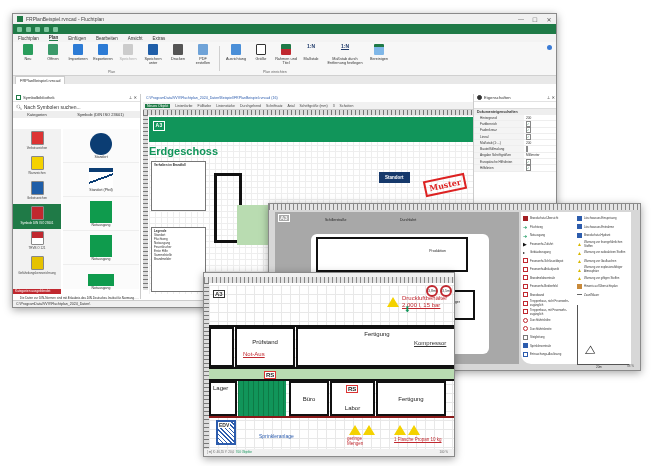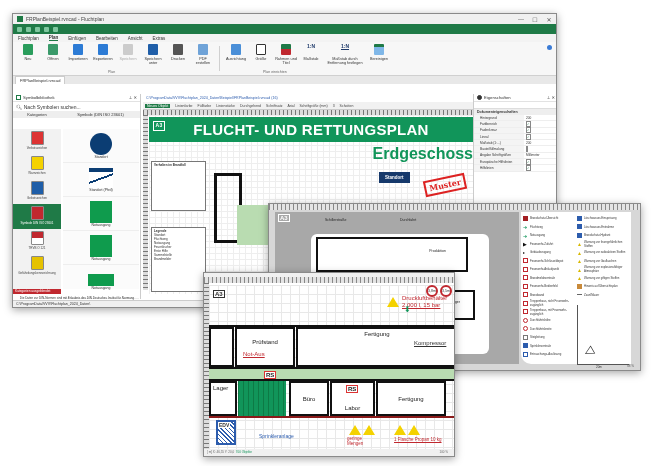--- a/index.html
+++ b/index.html
@@ -44,21 +44,21 @@
   
   .editor { position: absolute; left: 130px; top: 80px; width: 330px; height: 200px; background: #fff; }
   .path { height: 8px; font-size: 3.6px; color: #2c5cad; padding-left: 3px; line-height: 8px; }
   .fmtbar { height: 8px; background: #f1f1f1; display: flex; align-items: center; gap: 5px; padding-left: 2px; font-size: 3.5px; color: #444; border-bottom: 1px solid #ccc; }
   .newobj { background: #1f7a47; color: #fff; padding: 0 2px; }
   .ruler { height: 5px; background: repeating-linear-gradient(90deg, #777 0 1px, #ddd 1px 4px); }
   .vruler { position: absolute; left: 0; top: 21px; width: 5px; height: 175px; background: repeating-linear-gradient(180deg, #777 0 1px, #ddd 1px 4px); }
   .canvas { position: absolute; left: 6px; top: 21px; right: 0; bottom: 0; background-color: #fff; background-image: linear-gradient(#eee 1px, transparent 1px), linear-gradient(90deg, #eee 1px, transparent 1px); background-size: 6px 6px; }
   .banner { position: absolute; left: 0; top: 2px; right: 0; height: 25px; background: #11955a; color: #fff; font-weight: bold; font-size: 15px; display: flex; align-items: center; justify-content: center; letter-spacing: 0.3px; }
   .a3 { position: absolute; left: 4px; top: 4px; width: 12px; height: 10px; border: 1px solid #fff; color: #fff; font-size: 5px; text-align: center; font-weight: bold; }
-  .floor { position: absolute; left: 16px; right: 0; top: 30px; text-align: right; color: #11955a; font-weight: bold; font-size: 16px; }
+  .floor { position: absolute; left: 0; right: 0; top: 30px; text-align: left; color: #11955a; font-weight: bold; font-size: 11px; }
   .legendbox { position: absolute; border: 1px solid #777; background: #fff; font-size: 3px; padding: 1px 2px; line-height: 4px; color: #333; }
   .standort { position: absolute; background: #16396b; color: #fff; font-size: 4.5px; font-weight: bold; padding: 3px 6px; }
   .muster { position: absolute; border: 2px solid #d22; color: #d22; font-weight: bold; font-size: 8px; padding: 1px 3px; transform: rotate(-12deg); font-family: "DejaVu Serif", serif; }
   .props { position: absolute; left: 460px; top: 80px; width: 85px; height: 205px; background: #fff; border-left: 1px solid #ccc; }
   .proprow { display: flex; height: 6.3px; font-size: 3.2px; color: #333; border-bottom: 1px solid #eee; align-items: center; }
   .proprow .k { width: 50px; padding-left: 6px; background: #f4f4f4; height: 100%; display: flex; align-items: center; }
   .proprow .v { flex: 1; padding-left: 2px; }
   .cb { width: 4px; height: 4px; border: 1px solid #888; background: #fff; font-size: 3px; line-height: 3px; text-align: center; color: #1f7a47; }
   
   #w2 { left: 268px; top: 203px; width: 373px; height: 168px; background: #d7d7d7; }
@@ -245,21 +245,20 @@
       <span>Arial</span>
       <span>Schriftgröße (mm)</span>
       <span>3</span>
       <span>Schatten</span>
     </div>
     <div class="ruler"></div>
     <div class="vruler"></div>
     <div class="canvas">
       <div class="banner">
         <span class="a3">A3</span>
-        <span>FLUCHT- UND RETTUNGSPLAN</span>
       </div>
       <div class="floor">Erdgeschoss</div>
       <div class="legendbox" style="left:2px;top:46px;width:55px;height:50px"><b>Verhalten im Brandfall</b></div>
       <div class="legendbox" style="left:2px;top:112px;width:55px;height:65px">
         <b>Legende</b><br>
         <span>Standort</span><br>
         <span>Fluchtweg</span><br>
         <span>Notausgang</span><br>
         <span>Feuerlöscher</span><br>
         <span>Erste Hilfe</span><br>

